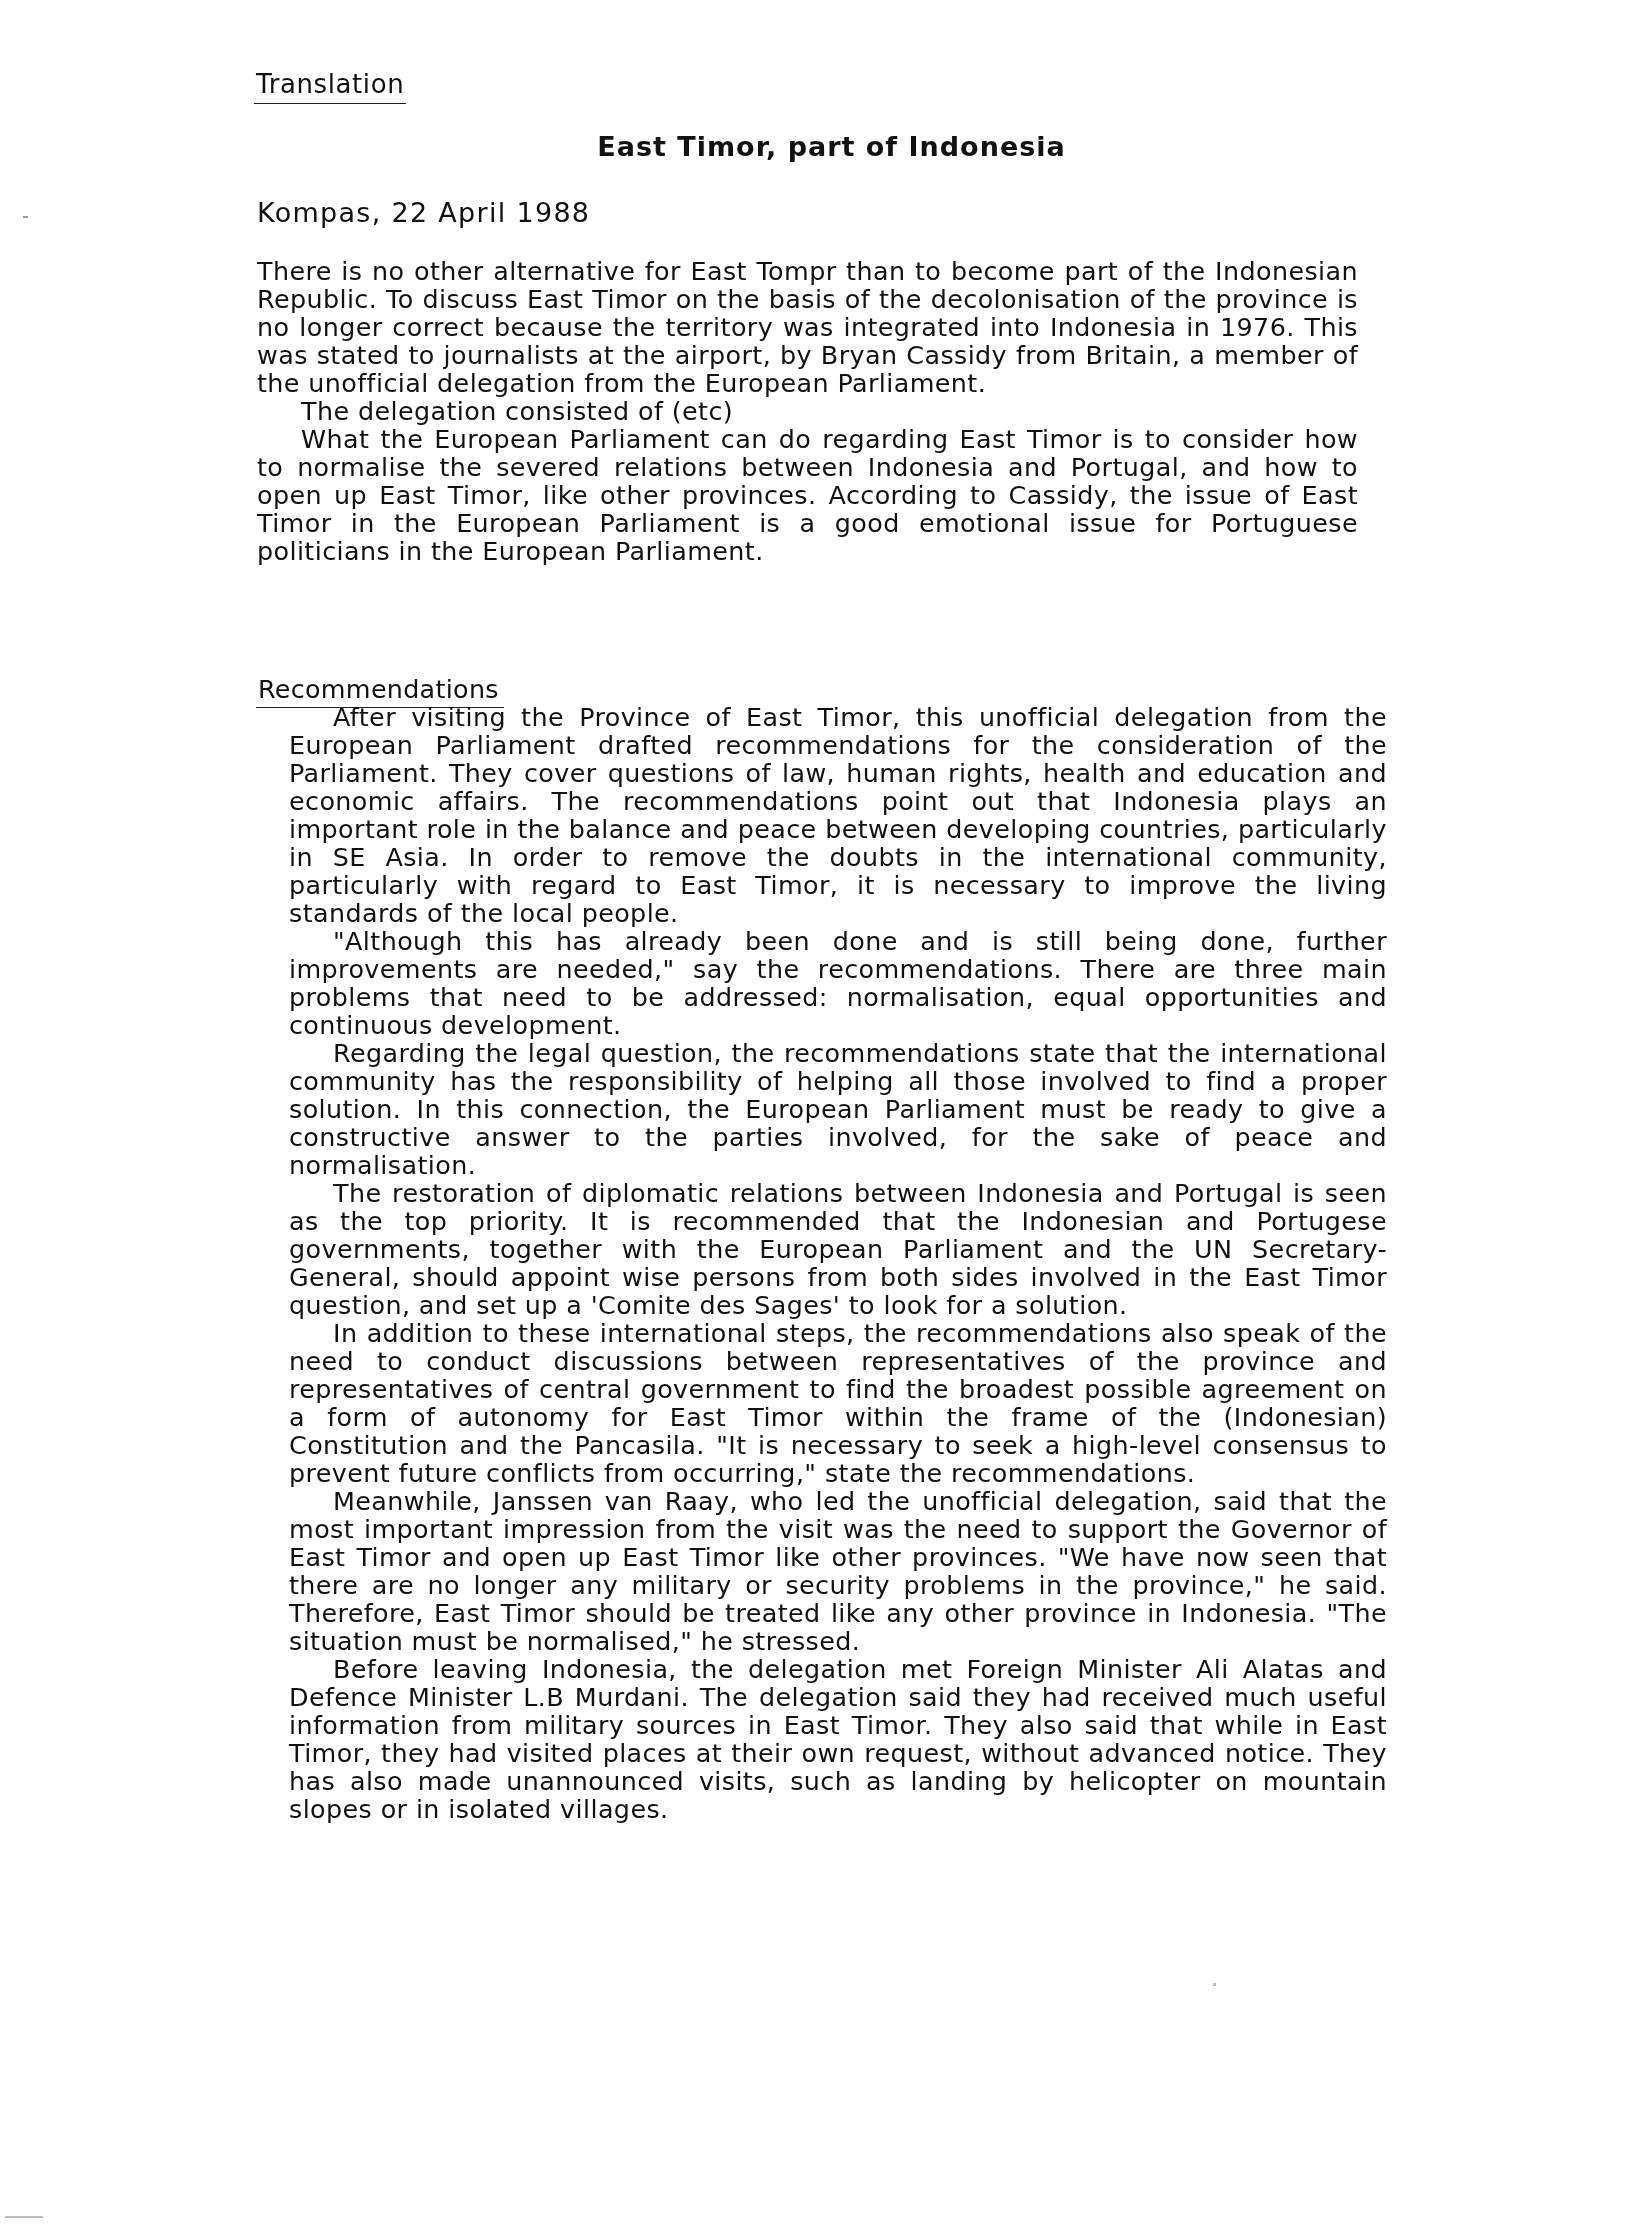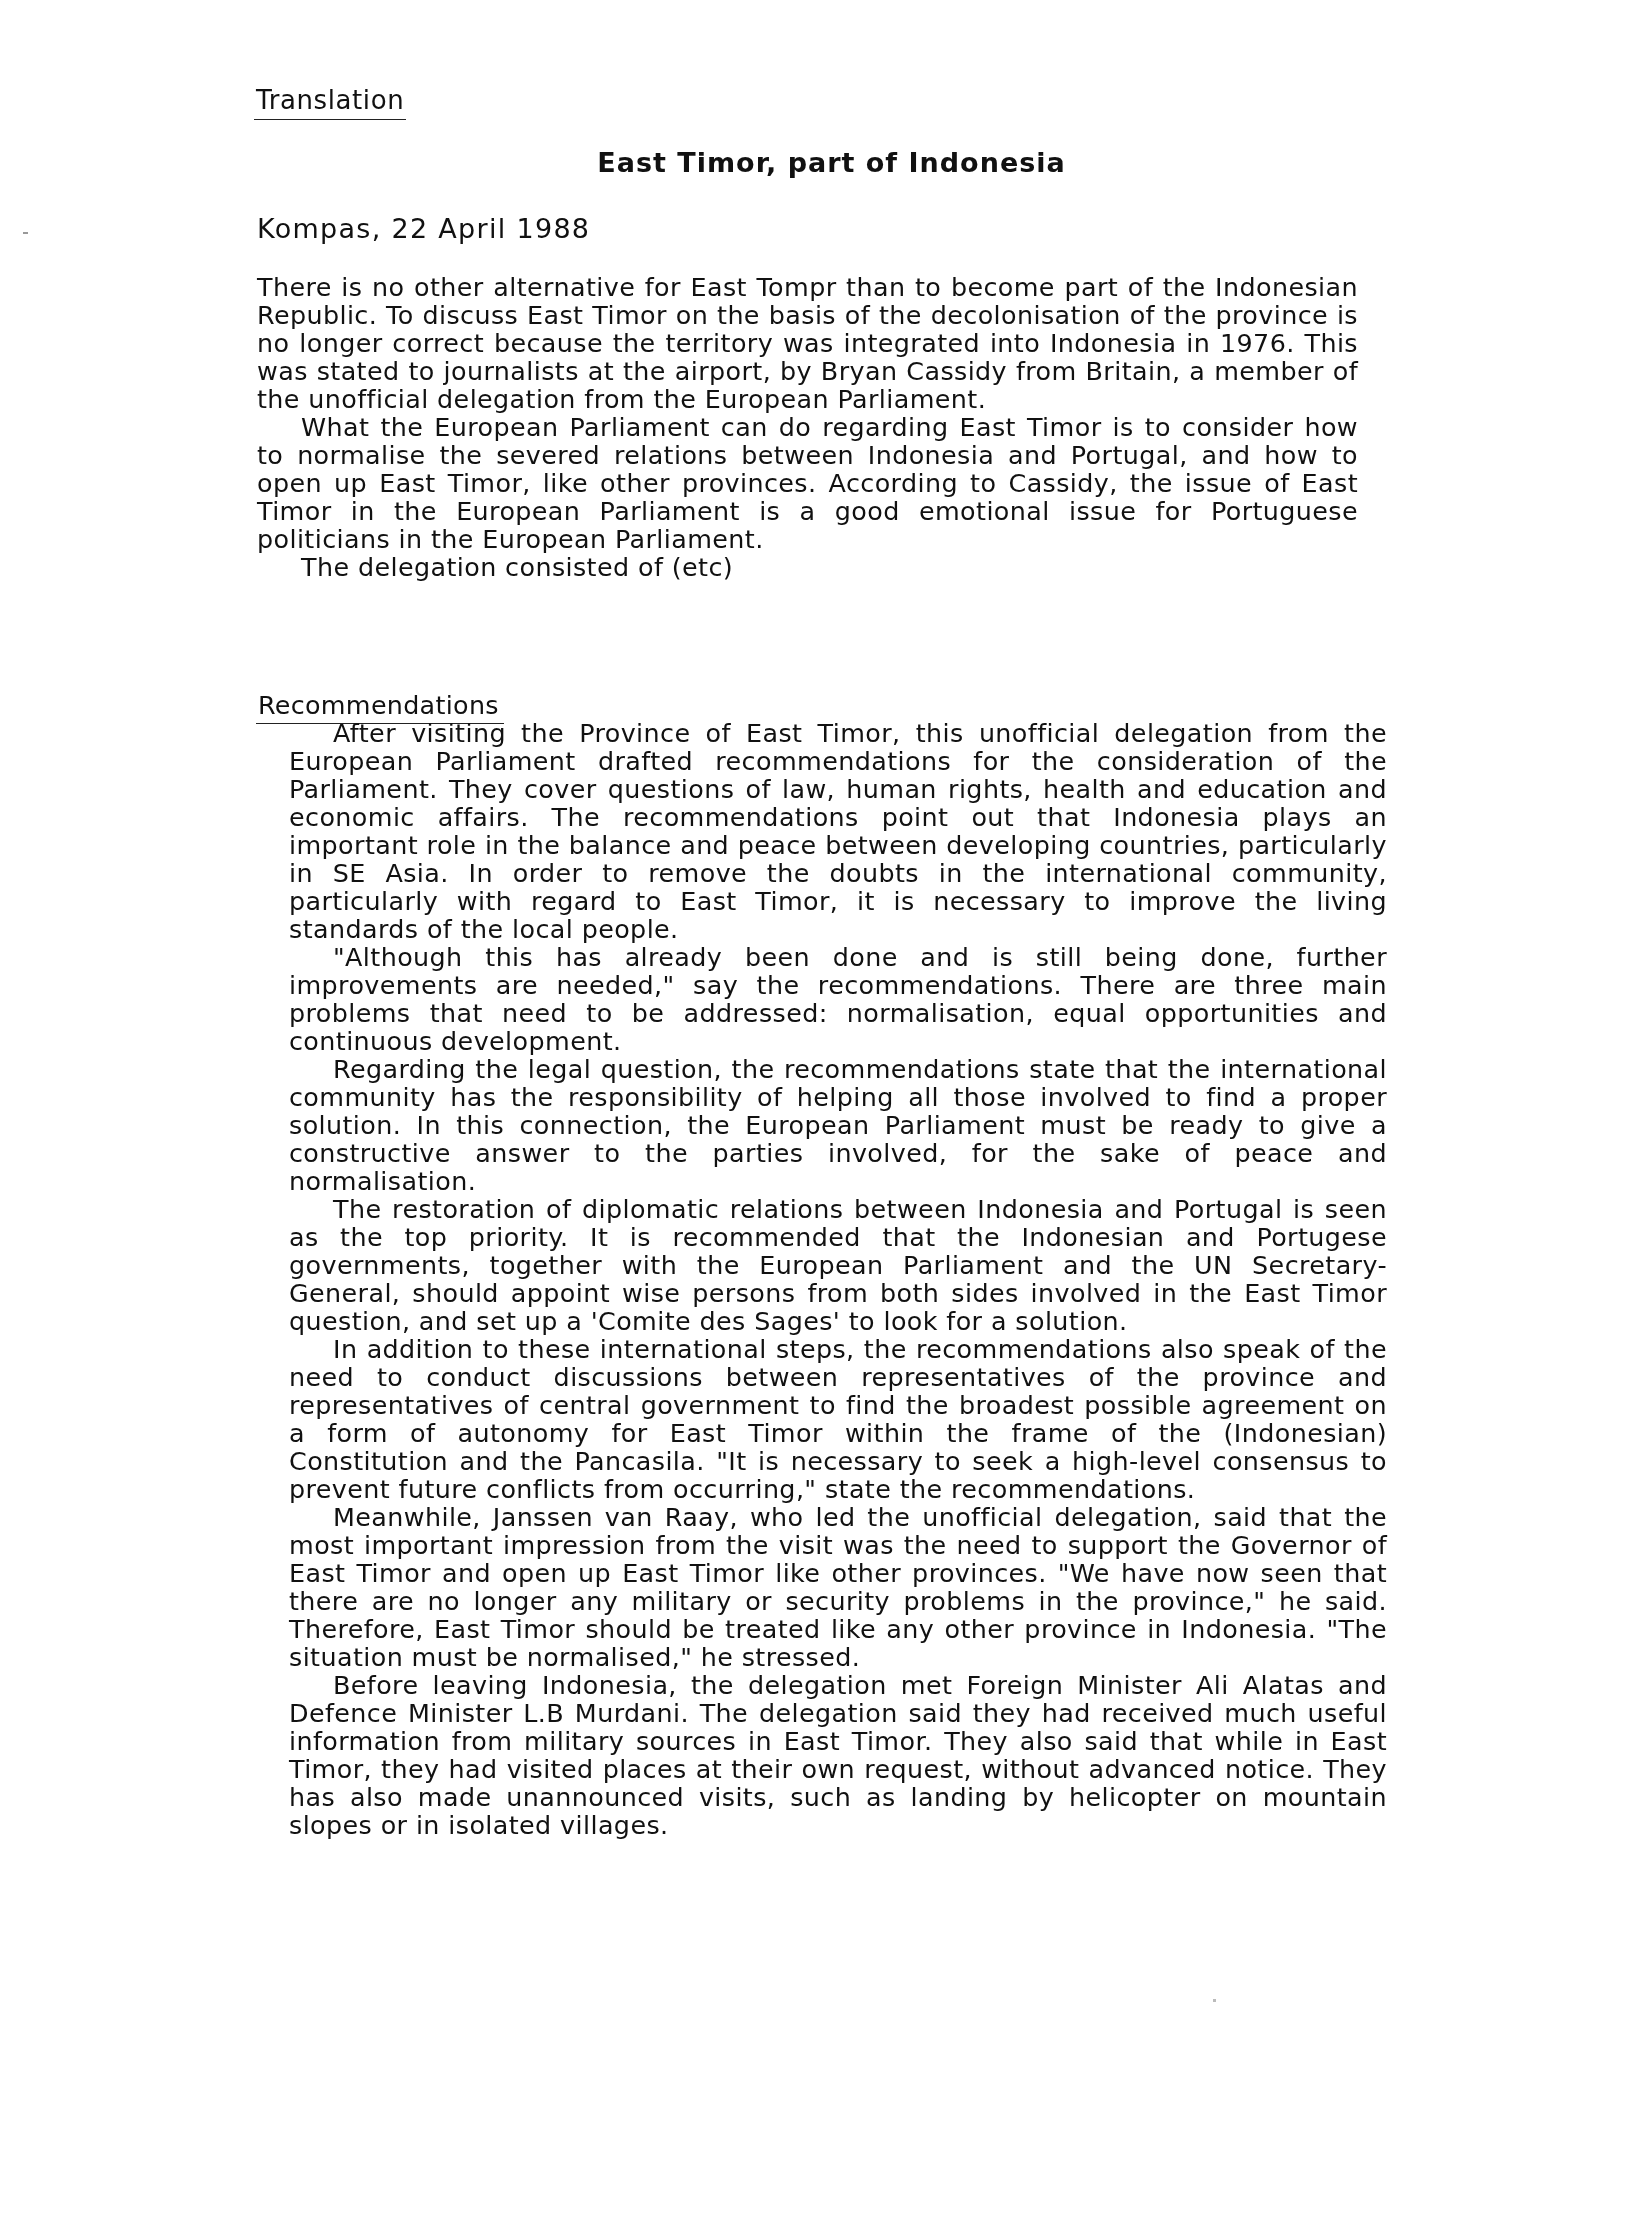--- a/index.html
+++ b/index.html
@@ -1,18 +1,18 @@
 <!DOCTYPE html>
 <html style="font-size:10.2px"><head>
 <meta charset="utf-8">
 <style>
   html, body { margin:0; padding:0; background:#ffffff; }
   body { width:1645px; height:2227px; position:relative; overflow:hidden;
          font-family:"DejaVu Sans", sans-serif; color:#111111; }
-  .page { position:absolute; left:0; top:16px; width:1645px; height:1591px; }
+  .page { position:absolute; left:0; top:0; width:1645px; height:1591px; }
   .label-translation { position:absolute; left:256px; top:69px; font-size:26px;
          letter-spacing:0.6px; }
   .label-translation::after { content:""; position:absolute; left:-2.5px; right:-1.3px; bottom:-5.1px;
          border-bottom:1.9px solid #222; }
   .title { position:absolute; left:0; width:1645px; top:131px; text-align:center;
          font-size:27px; font-weight:bold; letter-spacing:1px; padding-left:18px; box-sizing:border-box; }
   .dateline { position:absolute; left:257px; top:197px; font-size:27px; letter-spacing:1.3px; }
   .body { position:absolute; left:257px; width:1101px; font-size:25.4px; line-height:28px;
          text-align:justify; letter-spacing:0.4px; }
   .body p { margin:0; text-indent:0; }
@@ -33,22 +33,22 @@
   <div class="margin-mark"></div>
 
   <div class="label-translation">Translation</div>
 
   <div class="title">East Timor, part of Indonesia</div>
 
   <div class="dateline">Kompas, 22 April 1988</div>
 
   <div class="body sec1">
     <p>There is no other alternative for East Tompr than to become part of the Indonesian Republic. To discuss East Timor on the basis of the decolonisation of the province is no longer correct because the territory was integrated into Indonesia in 1976. This was stated to journalists at the airport, by Bryan Cassidy from Britain, a member of the unofficial delegation from the European Parliament.</p>
+    <p class="indent">The delegation consisted of (etc)</p>
     <p class="indent">What the European Parliament can do regarding East Timor is to consider how to normalise the severed relations between Indonesia and Portugal, and how to open up East Timor, like other provinces. According to Cassidy, the issue of East Timor in the European Parliament is a good emotional issue for Portuguese politicians in the European Parliament.</p>
-    <p class="indent">The delegation consisted of (etc)</p>
   </div>
 
   <div class="sec-heading">Recommendations</div>
 
   <div class="body sec2">
     <p class="indent">After visiting the Province of East Timor, this unofficial delegation from the European Parliament drafted recommendations for the consideration of the Parliament. They cover questions of law, human rights, health and education and economic affairs. The recommendations point out that Indonesia plays an important role in the balance and peace between developing countries, particularly in SE Asia. In order to remove the doubts in the international community, particularly with regard to East Timor, it is necessary to improve the living standards of the local people.</p>
     <p class="indent">"Although this has already been done and is still being done, further improvements are needed," say the recommendations. There are three main problems that need to be addressed: normalisation, equal opportunities and continuous development.</p>
     <p class="indent">Regarding the legal question, the recommendations state that the international community has the responsibility of helping all those involved to find a proper solution. In this connection, the European Parliament must be ready to give a constructive answer to the parties involved, for the sake of peace and normalisation.</p>
     <p class="indent">The restoration of diplomatic relations between Indonesia and Portugal is seen as the top priority. It is recommended that the Indonesian and Portugese governments, together with the European Parliament and the UN Secretary-General, should appoint wise persons from both sides involved in the East Timor question, and set up a 'Comite des Sages' to look for a solution.</p>
     <p class="indent">In addition to these international steps, the recommendations also speak of the need to conduct discussions between representatives of the province and representatives of central government to find the broadest possible agreement on a form of autonomy for East Timor within the frame of the (Indonesian) Constitution and the Pancasila. "It is necessary to seek a high-level consensus to prevent future conflicts from occurring," state the recommendations.</p>

